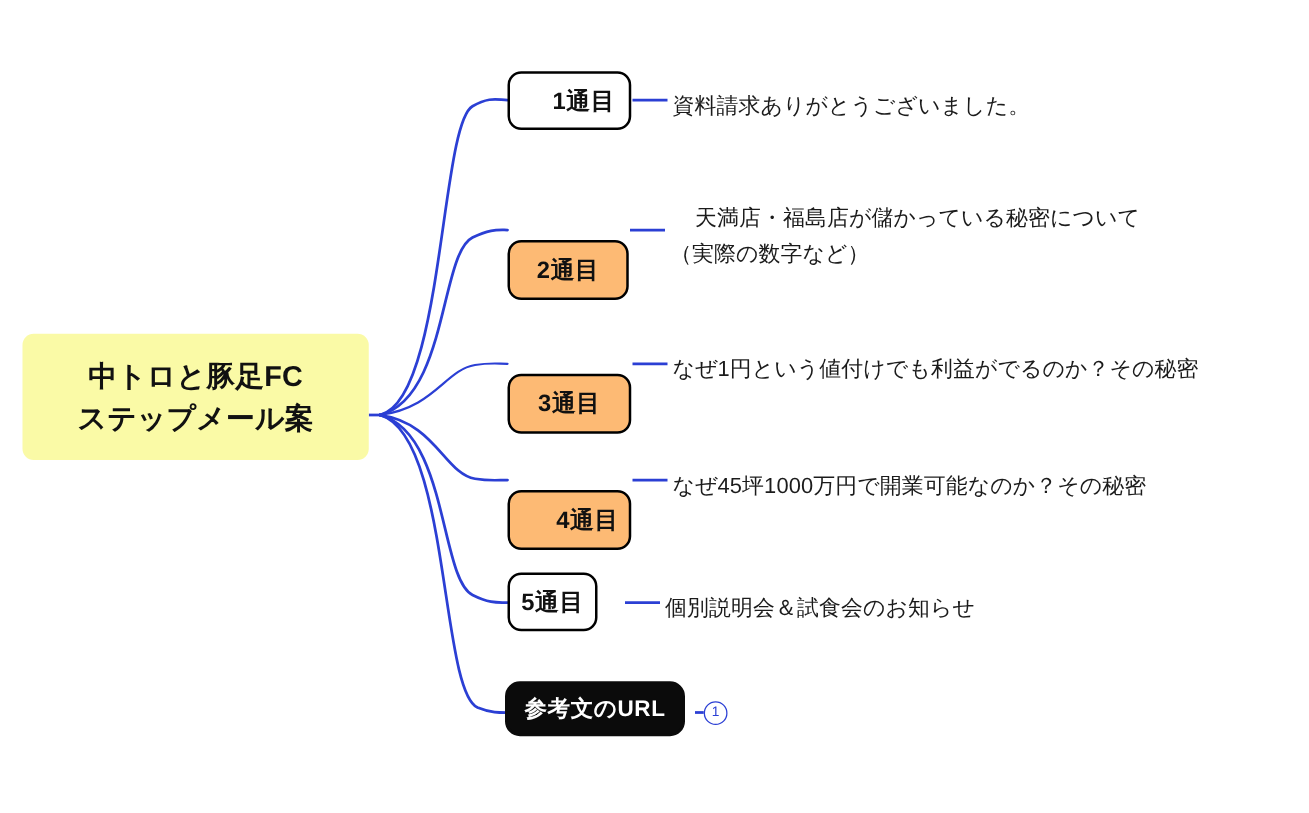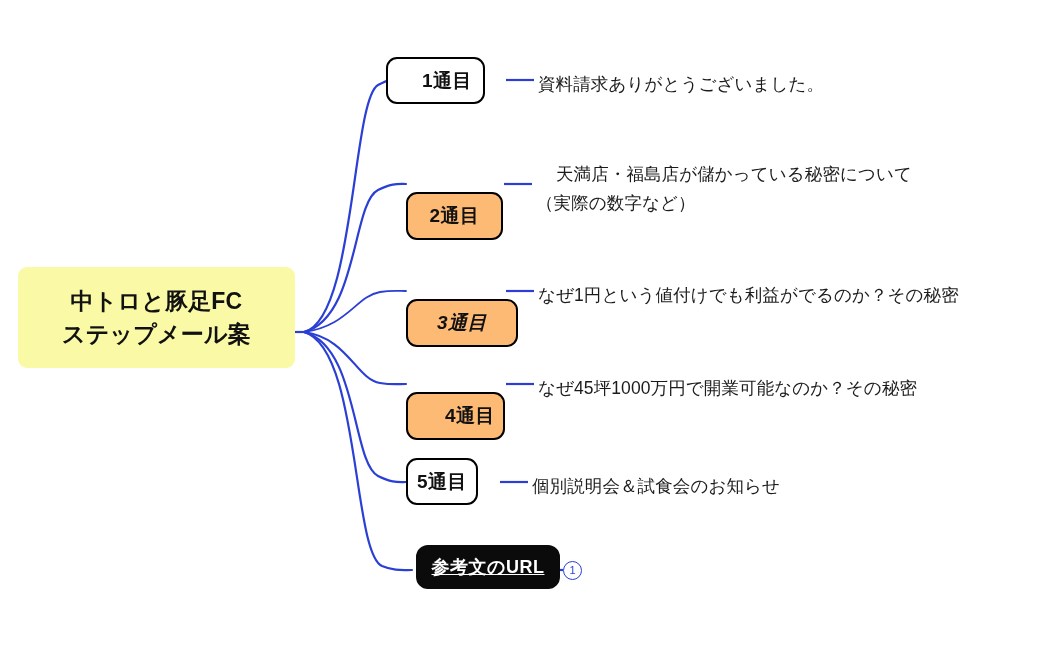--- a/index.html
+++ b/index.html
@@ -131,32 +131,32 @@
     <path d="M506,384 L534,384" stroke="#2b3fd4" stroke-width="2.2"></path>
     <path d="M500,482 L528,482" stroke="#2b3fd4" stroke-width="2.2"></path>
     <path d="M556,570 L563,570" stroke="#2b3fd4" stroke-width="2.2"></path>
   </svg>
 
   <div class="root-node">
     <div class="root-line">中トロと豚足FC</div>
     <div class="root-line">ステップメール案</div>
   </div>
 
-  <div class="branch-box white" style="left:386px; top:57px; width:99px; height:47px;padding-left:23px;">1通目</div>
+  <div class="branch-box white" style="left:406px; top:57px; width:99px; height:47px;padding-left:23px;">1通目</div>
   <div class="branch-label" style="left:538px; top:70px;text-align:center;">資料請求ありがとうございました。</div>
 
   <div class="branch-box pink" style="left:406px; top:160px; width:97px; height:48px;">2通目</div>
   <div class="branch-label" style="left:536px; top:160px;margin-left:20px;">天満店・福島店が儲かっている秘密について</div>
   <div class="branch-label" style="left:536px; top:189px;">（実際の数字など）</div>
 
-  <div class="branch-box pink" style="left:406px; top:267px; width:112px; height:48px;font-style:italic;">3通目</div>
+  <div class="branch-box pink" style="left:406px; top:267px; width:99px; height:48px;">3通目</div>
   <div class="branch-label" style="left:538px; top:281px;">なぜ1円という値付けでも利益がでるのか？その秘密</div>
 
   <div class="branch-box pink" style="left:406px; top:360px; width:99px; height:48px;padding-left:29px;">4通目</div>
   <div class="branch-label" style="left:538px; top:374px;">なぜ45坪1000万円で開業可能なのか？その秘密</div>
 
   <div class="branch-box white" style="left:406px; top:458px; width:72px; height:47px;">5通目</div>
   <div class="branch-label" style="left:532px; top:472px;">個別説明会＆試食会のお知らせ</div>
 
-  <div class="branch-box black" style="left:416px; top:545px; width:144px; height:44px;text-decoration:underline;">参考文のURL</div>
+  <div class="branch-box black" style="left:404px; top:545px; width:144px; height:44px;">参考文のURL</div>
   <div class="badge-circle" style="left:563px; top:561px;">1</div>
 
 </div>
 
 </body></html>

